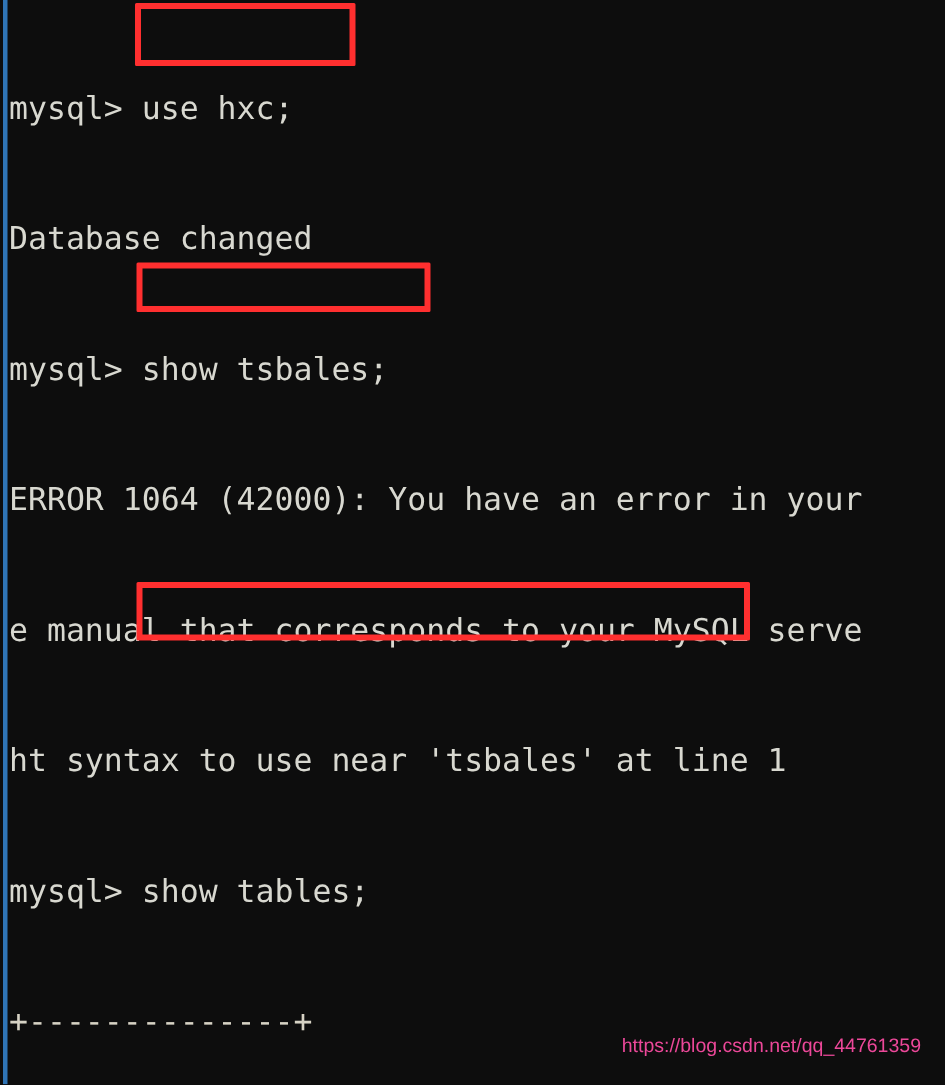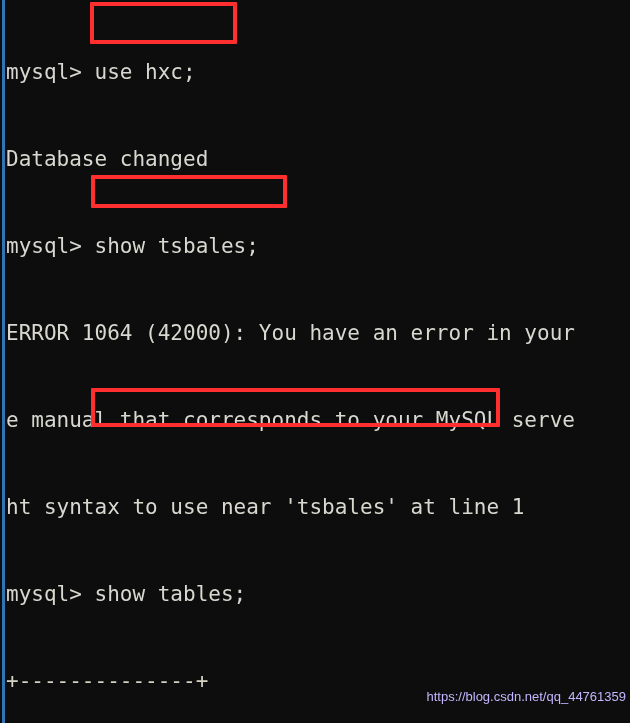--- a/index.html
+++ b/index.html
@@ -49,25 +49,25 @@
     position: absolute;
     border: 4px solid #ff2f2f;
     border-radius: 1px;
     box-sizing: border-box;
     pointer-events: none;
     background: transparent;
   }
   
   #watermark {
     position: absolute;
-    right: 4px;
+    right: 16px;
     bottom: 19px;
     font-family: "Liberation Sans", sans-serif;
     font-size: 13px;
-    color: #c4b5fd;
+    color: #ec4899;
     letter-spacing: 0px;
   }
 </style>
 </head>
 <body>
 
 <div id="screen">
 
   <div id="left-rail"></div>
 

